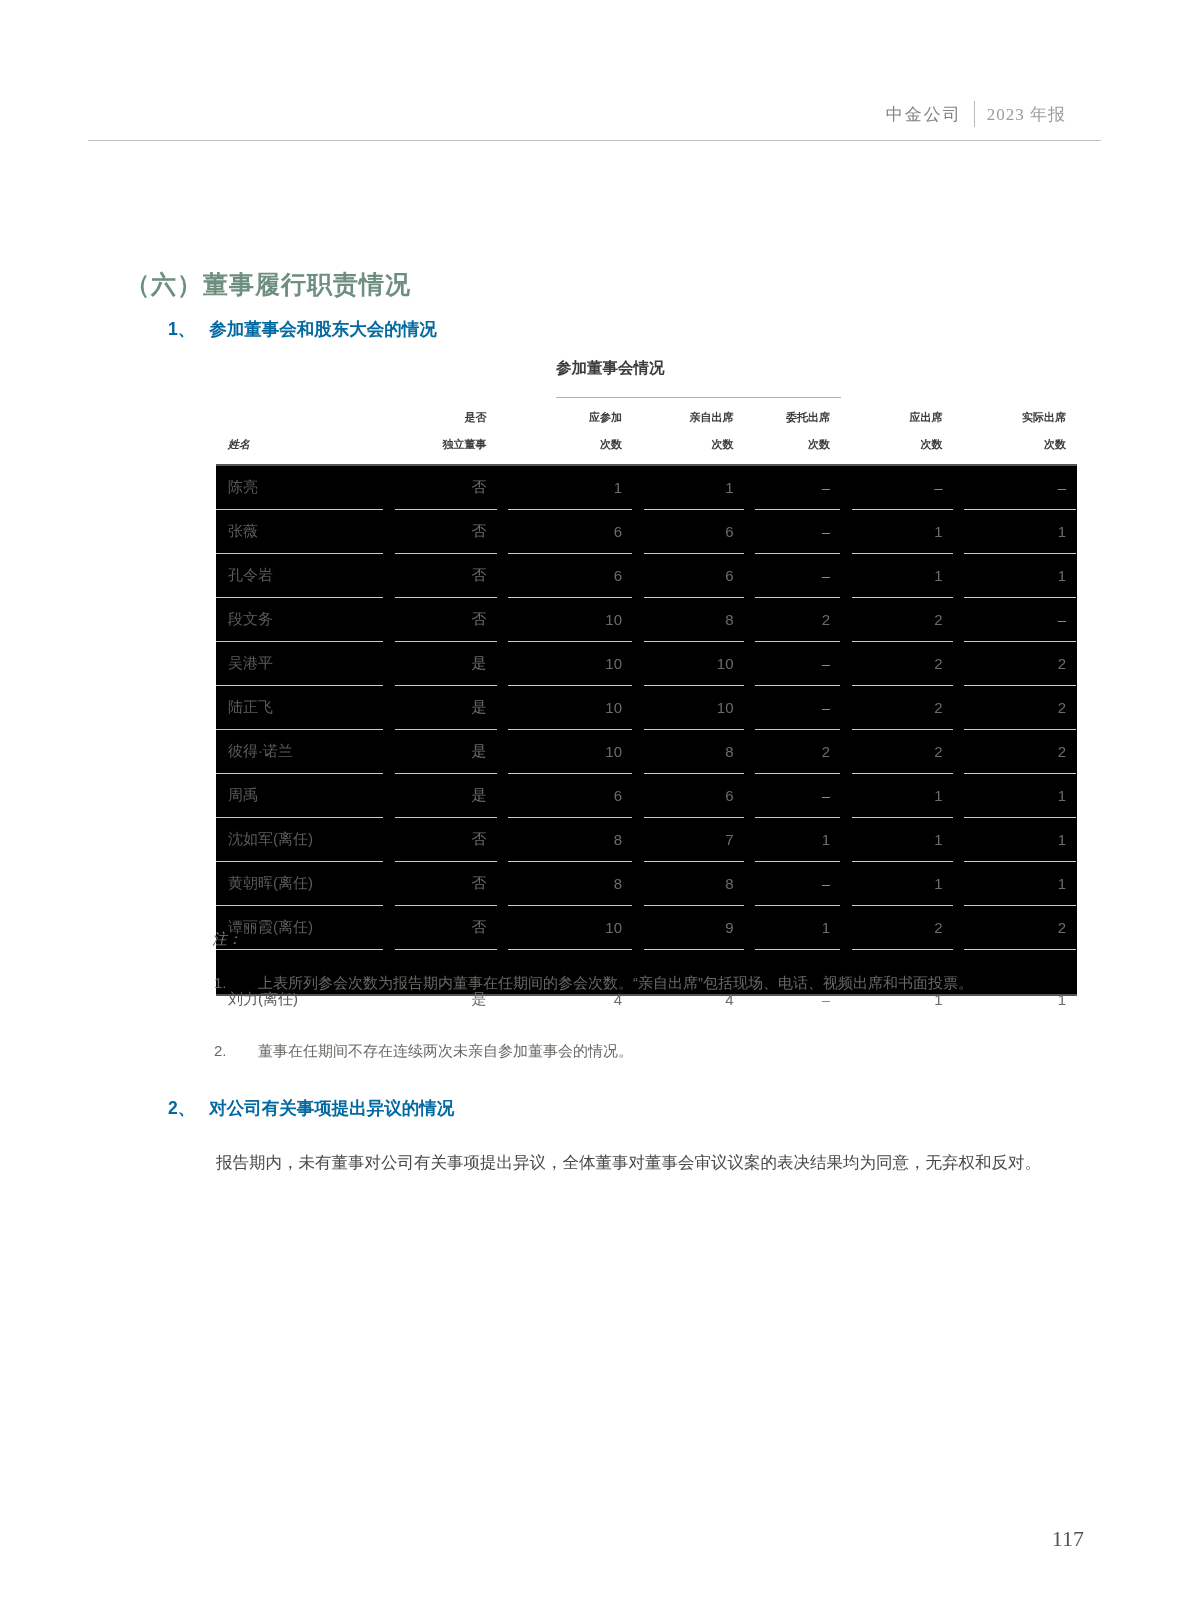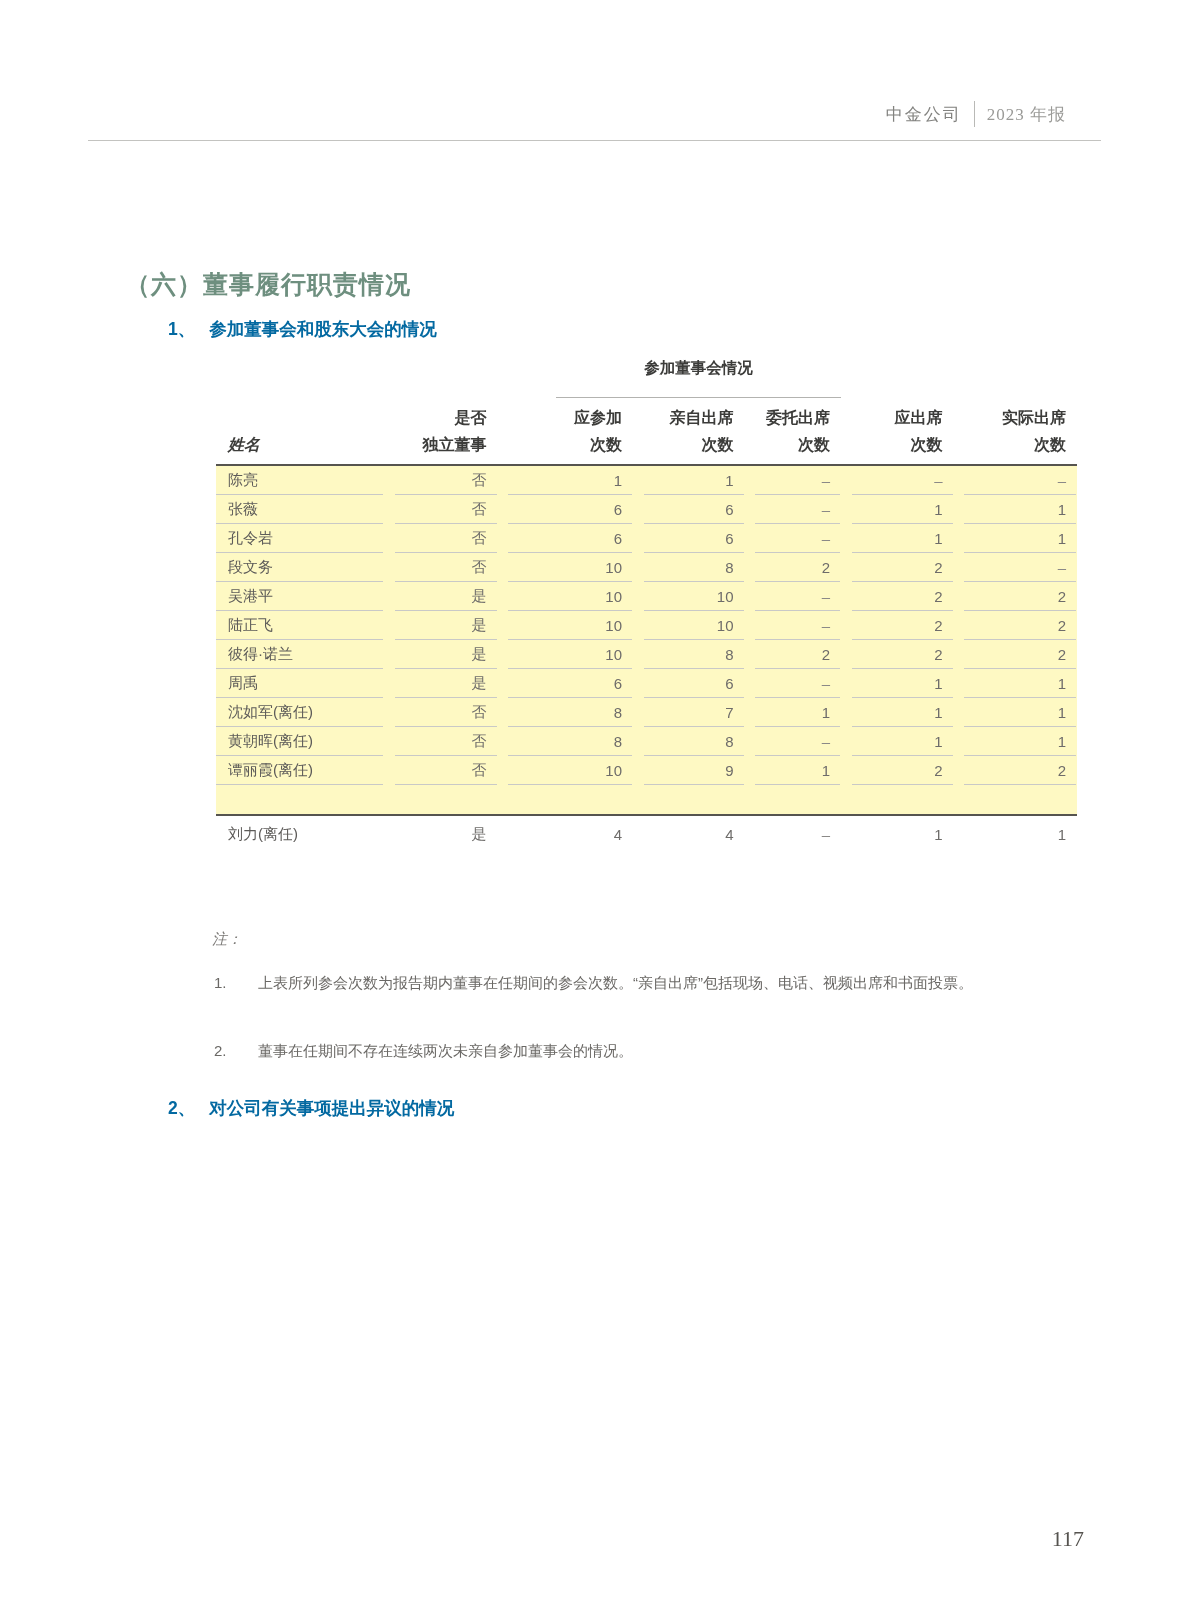--- a/index.html
+++ b/index.html
@@ -62,21 +62,20 @@
   
   .table-wrap {
     position: absolute;
     left: 216px; top: 356px;
     width: 861px;
   }
   .group-row { position: relative; height: 42px; }
   .group {
     position: absolute;
     top: 0; bottom: 0;
-    text-align: center;
     font-size: 15.5px;
     font-weight: 700;
     color: #3c3c3a;
   }
   .group-board { left: 340px; width: 285px; }
   .group-sh    { left: 662px; width: 199px; }
   .group-label { display:block; padding-top: 2px; }
   .group-line {
     position: absolute;
     left: 0; right: 0; bottom: 0;
@@ -86,35 +85,35 @@
 
   .trow {
     display: grid;
     grid-template-columns: 167px 102px 124px 100px 85px 101px 112px;
     column-gap: 11.5px;
   }
   .cols-row { padding-top: 6px; }
   .hcell {
     text-align: right;
     padding-right: 10px;
-    font-size: 16px;
+    font-size: 11px;
     font-weight: 700;
     color: #3c3c3a;
     line-height: 27px;
   }
   .hcell.first { text-align: left; padding-right: 0; padding-left: 12px; font-style: italic; }
   .hl1 { min-height: 27px; }
   .hl2 { min-height: 27px; }
 
   .dark-line { height: 2px; background: #56544f; margin-top: 6px; }
   .dark-line.bottom { margin-top: 0; }
 
   .drow {
-    height: 29px;
-    background: #fef9c3;
+    height: 44px;
+    background: #000000;
     align-items: center;
   }
   .dcell {
     height: 100%;
     display: flex;
     align-items: center;
     justify-content: flex-end;
     padding-right: 10px;
     box-sizing: border-box;
     border-bottom: 1px solid #c9c9c7;
@@ -365,16 +364,17 @@
   </div>
   <div class="note-item note-2">
     <span class="note-num">2.</span>
     <span class="note-text">董事在任期间不存在连续两次未亲自参加董事会的情况。</span>
   </div>
 
   <div class="sub-heading sub2">
     <span class="sub-num">2、</span><span class="sub-text">对公司有关事项提出异议的情况</span>
   </div>
 
+  <p class="body-para">报告期内，未有董事对公司有关事项提出异议，全体董事对董事会审议议案的表决结果均为同意，无弃权和反对。</p>
 
   <div class="page-number">117</div>
 
 </div>
 
 </body></html>

